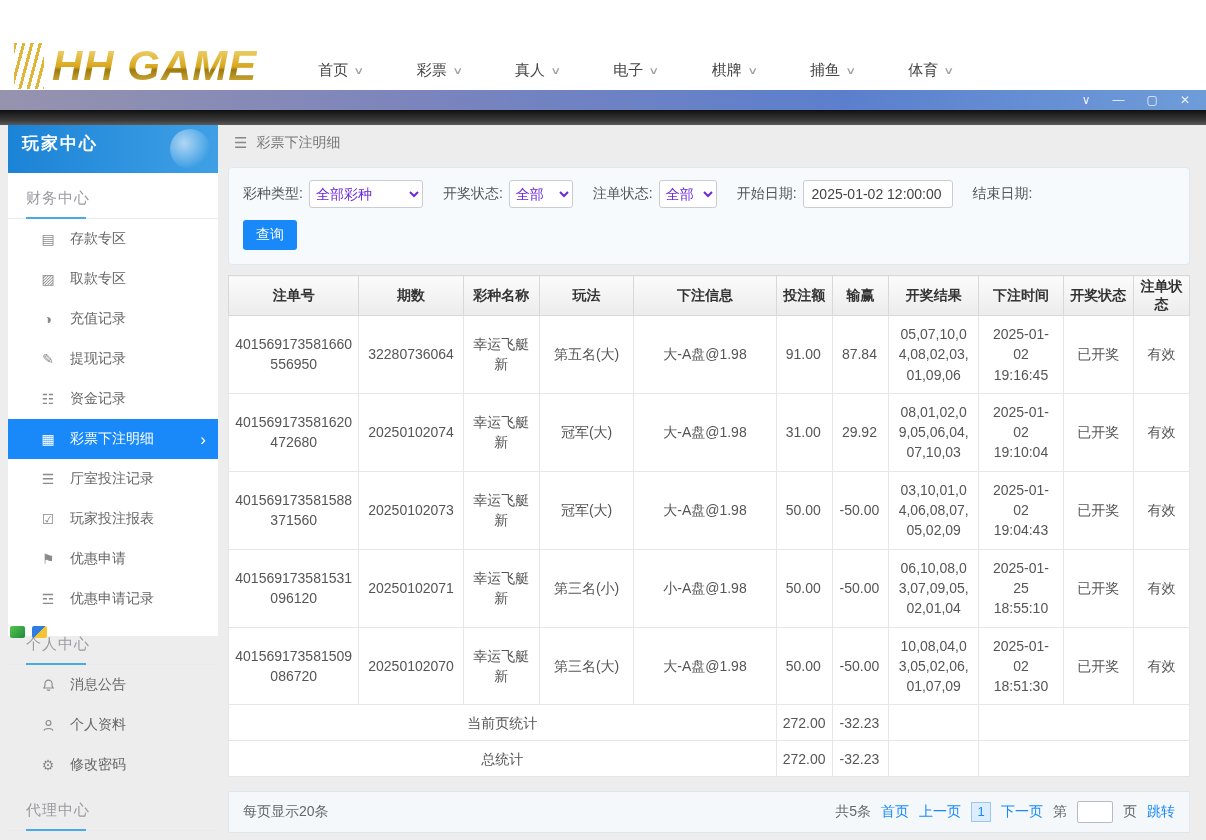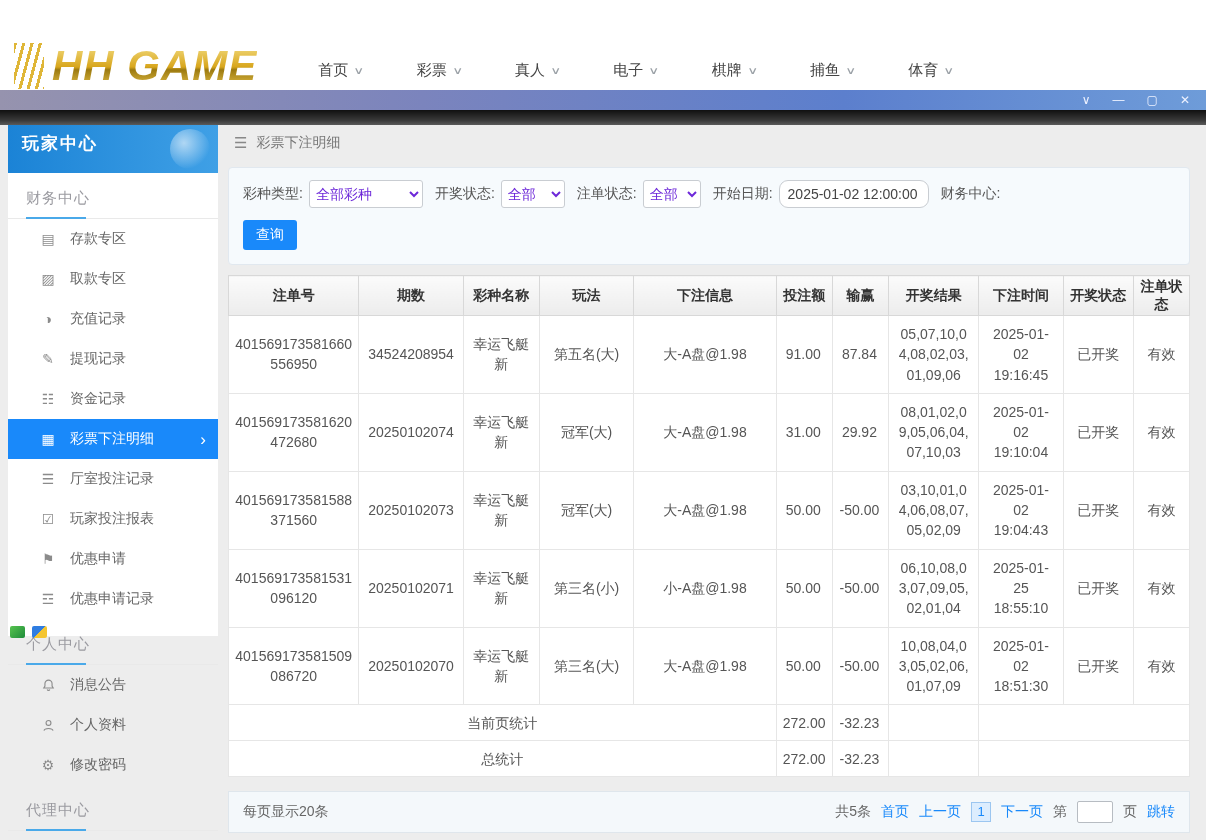--- a/index.html
+++ b/index.html
@@ -56,27 +56,27 @@
   
   .content { flex:1; margin:0 16px 0 10px; }
   .breadcrumb { display:flex; align-items:center; gap:9px; height:36px; color:#777;
     font-size:14px; padding-left:6px; }
   .menu-glyph { font-size:15px; color:#888; cursor:pointer; }
 
   .filter-panel { margin-top:6px; background:#f6fafd; border:1px solid #e1e8ef;
     border-radius:4px; padding:12px 14px 14px; }
   .filter-row { display:flex; align-items:center; font-size:14px; color:#555; }
   .f-label { margin-right:6px; }
-  .f-gap { margin-left:12px; }
+  .f-gap { margin-left:20px; }
   .f-select { height:28px; border:1px solid #c9cdd2; border-radius:3px; background:#fff;
     font-size:14px; color:#6d28d9; padding:0 2px; }
   .sel-lottery { width:114px; }
   .sel-draw { width:64px; }
   .sel-order { width:58px; }
-  .f-date { width:150px; height:28px; border:1px solid #c9cdd2; border-radius:9px;
+  .f-date { width:150px; height:28px; border:1px solid #c9cdd2; border-radius:3px;
     padding:0 8px; font-size:14px; color:#444; background:#fff; }
   .search-btn { margin-top:12px; width:54px; height:30px; background:#1989fa; color:#fff;
     border:none; border-radius:3px; font-size:14px; cursor:pointer; }
 
   .table-panel { margin-top:10px; }
   table.data { width:100%; border-collapse:collapse; background:#fff; table-layout:fixed;
     font-size:14px; border:1px solid #ccc; }
   .data th { background:linear-gradient(180deg,#fbfbfb,#ececec); border:1px solid #d8d8d8;
     height:40px; color:#333; font-weight:bold; padding:0 2px; }
   .data td { border:1px solid #e6e6e6; padding:8px 6px; color:#555; text-align:center;
@@ -244,21 +244,21 @@
             <span class="f-label f-gap">开奖状态:</span>
             <select class="f-select sel-draw">
               <option>全部</option>
             </select>
             <span class="f-label f-gap">注单状态:</span>
             <select class="f-select sel-order">
               <option>全部</option>
             </select>
             <span class="f-label f-gap">开始日期:</span>
             <input class="f-date" type="text" value="2025-01-02 12:00:00" style="">
-            <span class="f-label f-gap">财务中心:</span>
+            <span class="f-label f-gap">结束日期:</span>
           </div>
           <button class="search-btn">查询</button>
         </div>
 
         <div class="table-panel">
           <table class="data">
             <colgroup>
               <col style="width:130px">
                 <col style="width:104px">
                 <col style="width:76px">
@@ -282,21 +282,21 @@
                 <th>输赢</th>
                 <th>开奖结果</th>
                 <th>下注时间</th>
                 <th>开奖状态</th>
                 <th>注单状态</th>
               </tr>
             </thead>
             <tbody>
               <tr>
                 <td class="brk">401569173581660556950</td>
-                <td>34524208954</td>
+                <td>32280736064</td>
                 <td>幸运飞艇新</td>
                 <td>第五名(大)</td>
                 <td>大-A盘@1.98</td>
                 <td class="num">91.00</td>
                 <td class="num">87.84</td>
                 <td class="brk">05,07,10,04,08,02,03,01,09,06</td>
                 <td>2025-01-02 19:16:45</td>
                 <td>已开奖</td>
                 <td>有效</td>
               </tr>

